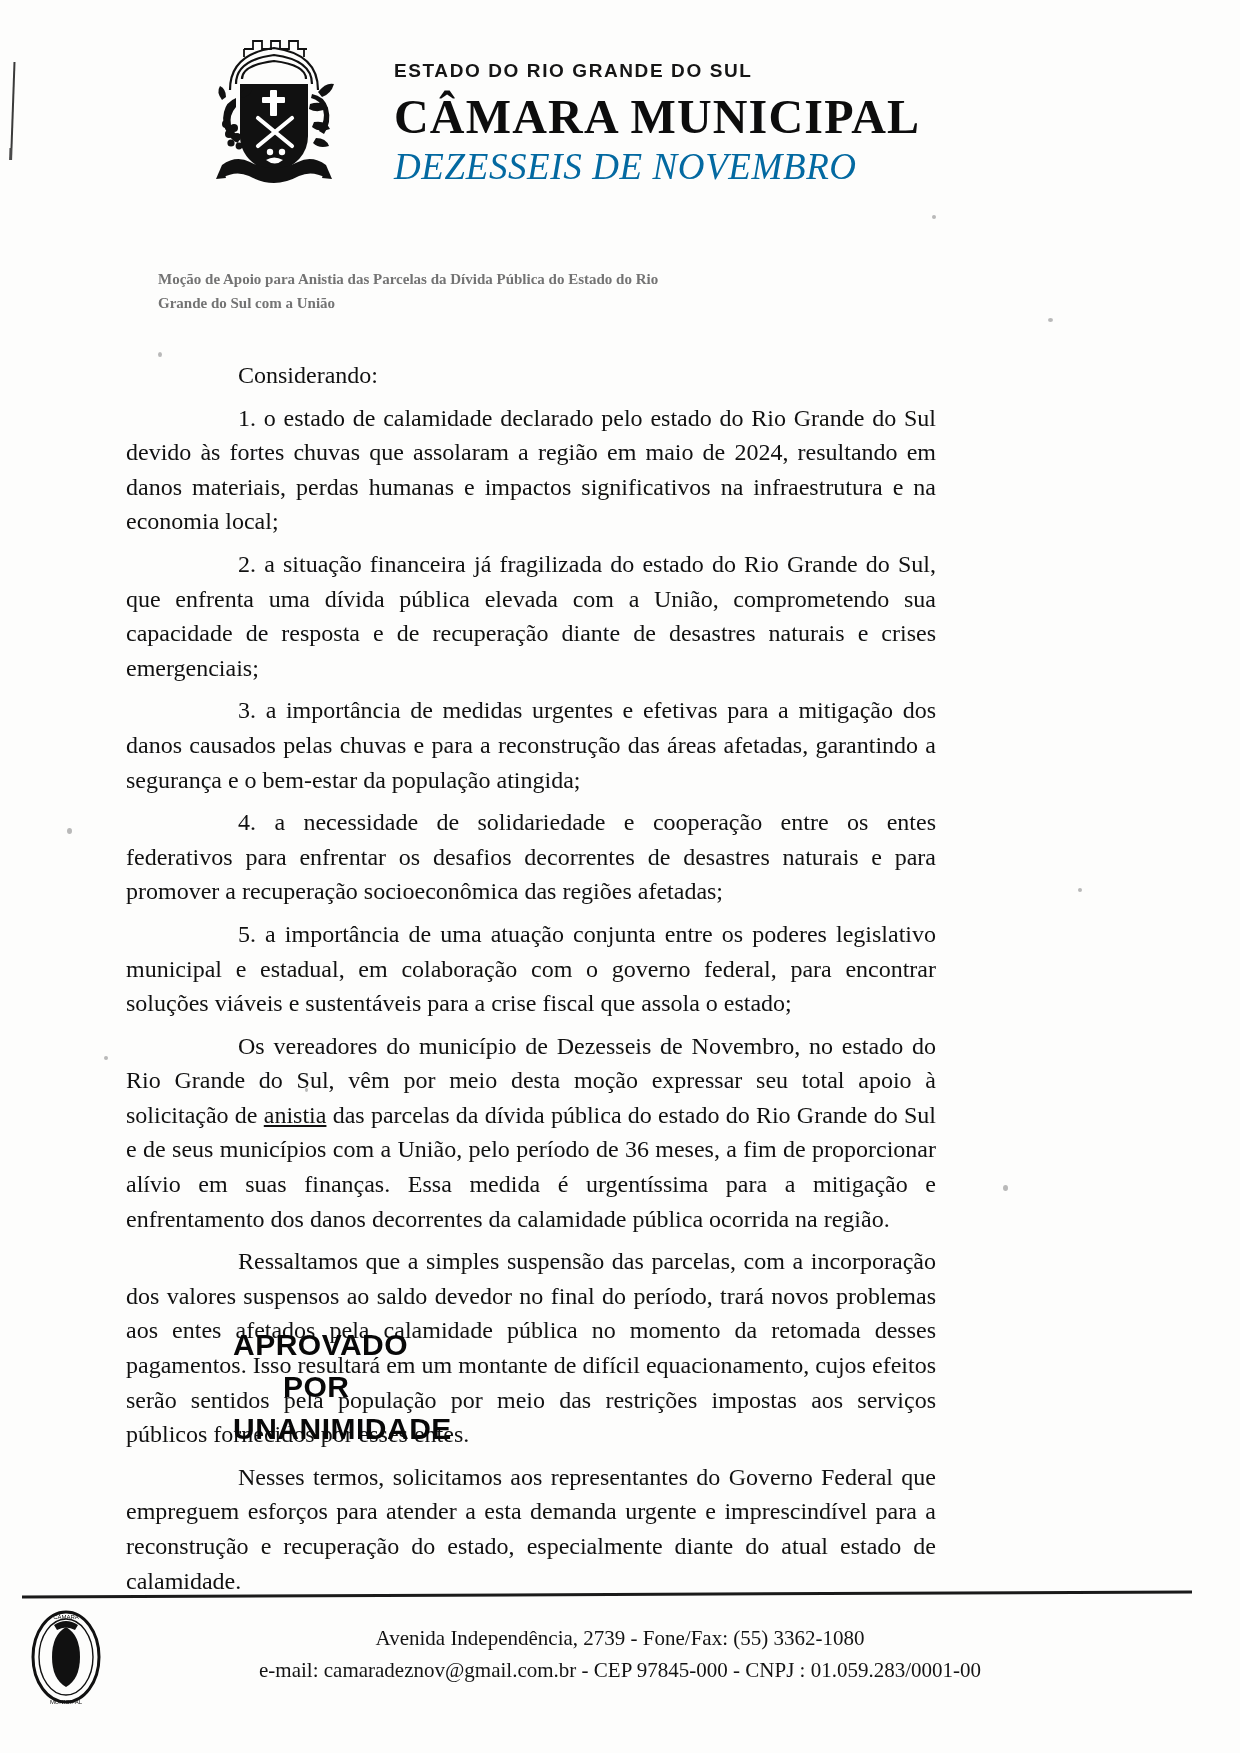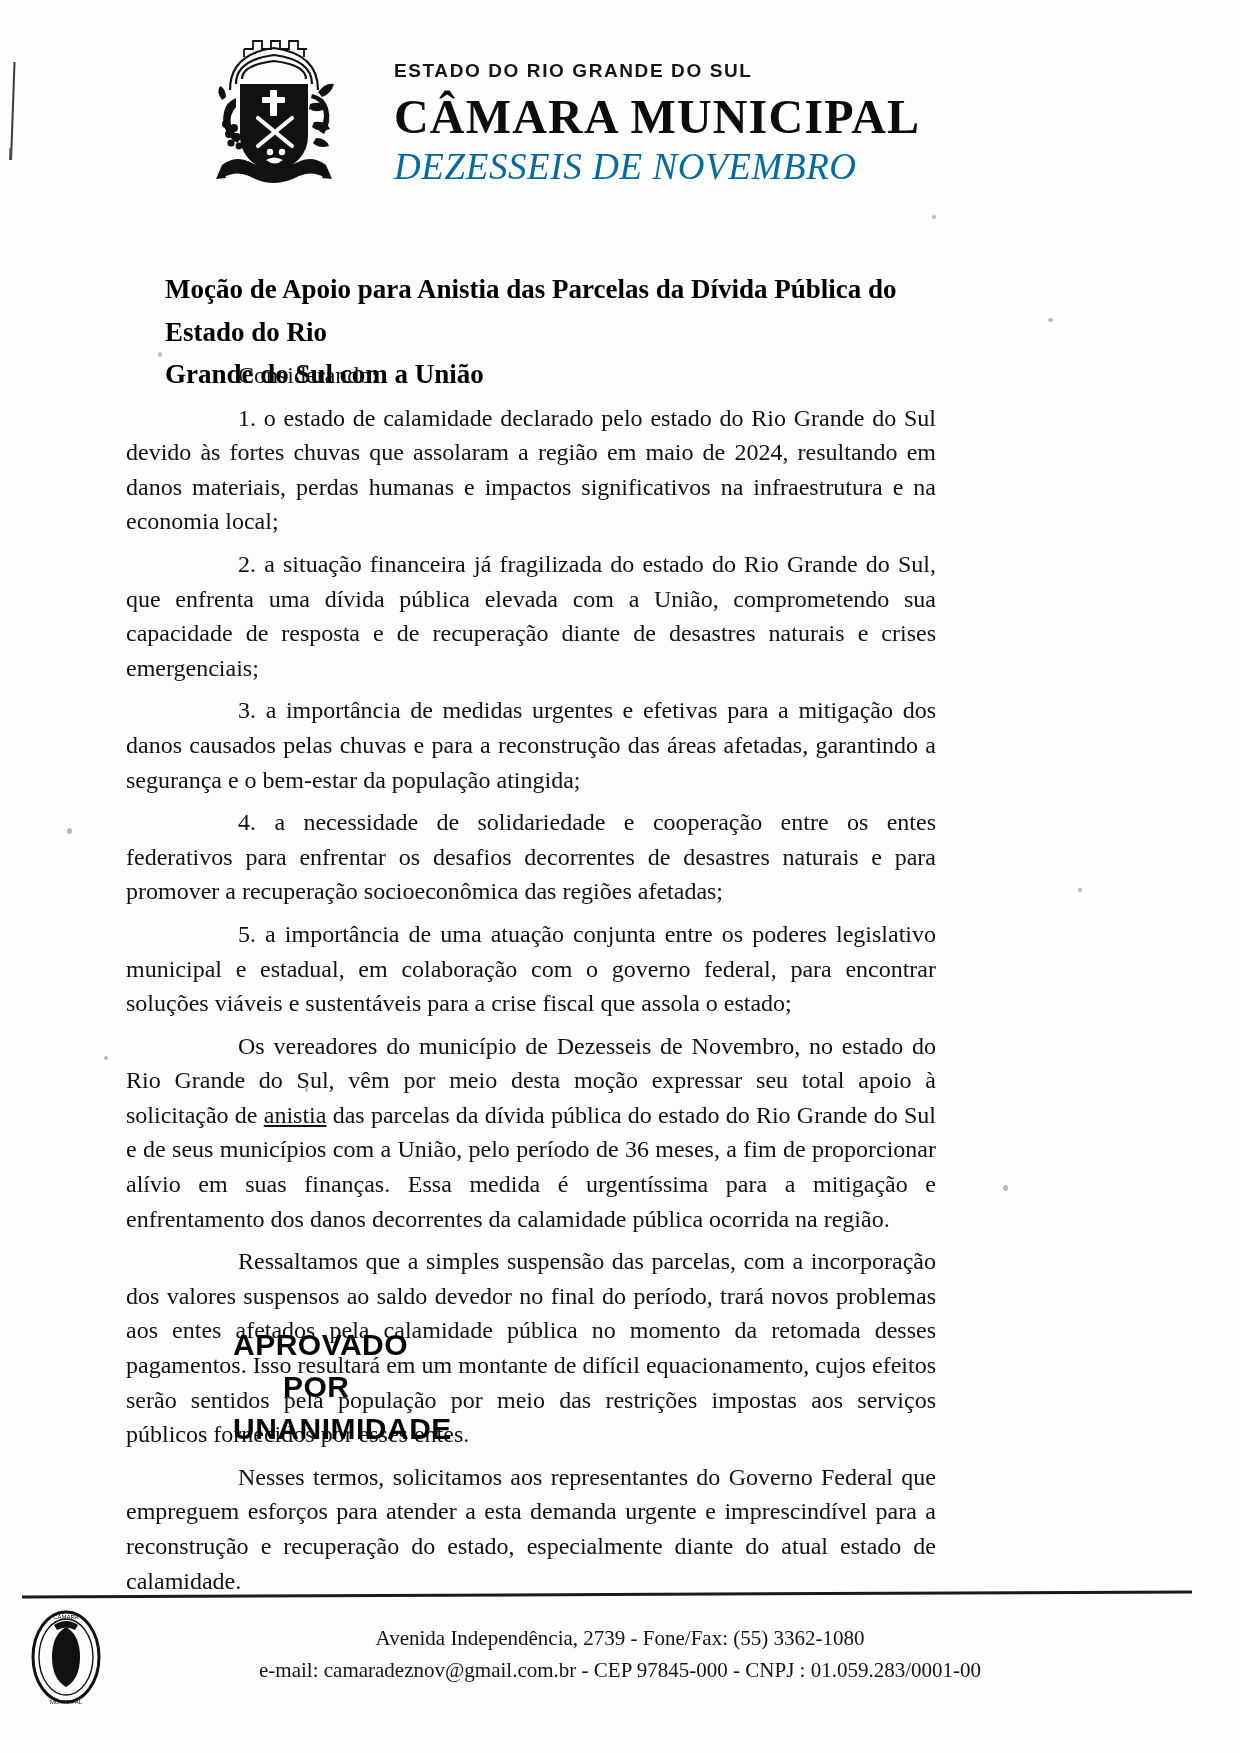--- a/index.html
+++ b/index.html
@@ -90,28 +90,28 @@
     font-size: 37px;
     letter-spacing: 0.6px;
     color: #0369a1;
     margin: 0;
     line-height: 1.05;
   }
 
   
   .doc-title {
     position: absolute;
-    left: 165px;
+    left: 158px;
     top: 268px;
     width: 800px;
     text-align: center;
     font-weight: bold;
-    font-size: 27px;
+    font-size: 15px;
     line-height: 1.58;
-    color: #000000;
+    color: #737373;
   }
   .doc-title .t-line { display: block; }
   .doc-title .t-line-1 { text-align: left; }
   .doc-title .t-line-2 { text-align: left; padding-right: 30px; }
 
   .body-block {
     position: absolute;
     left: 126px;
     top: 358px;
     width: 810px;

